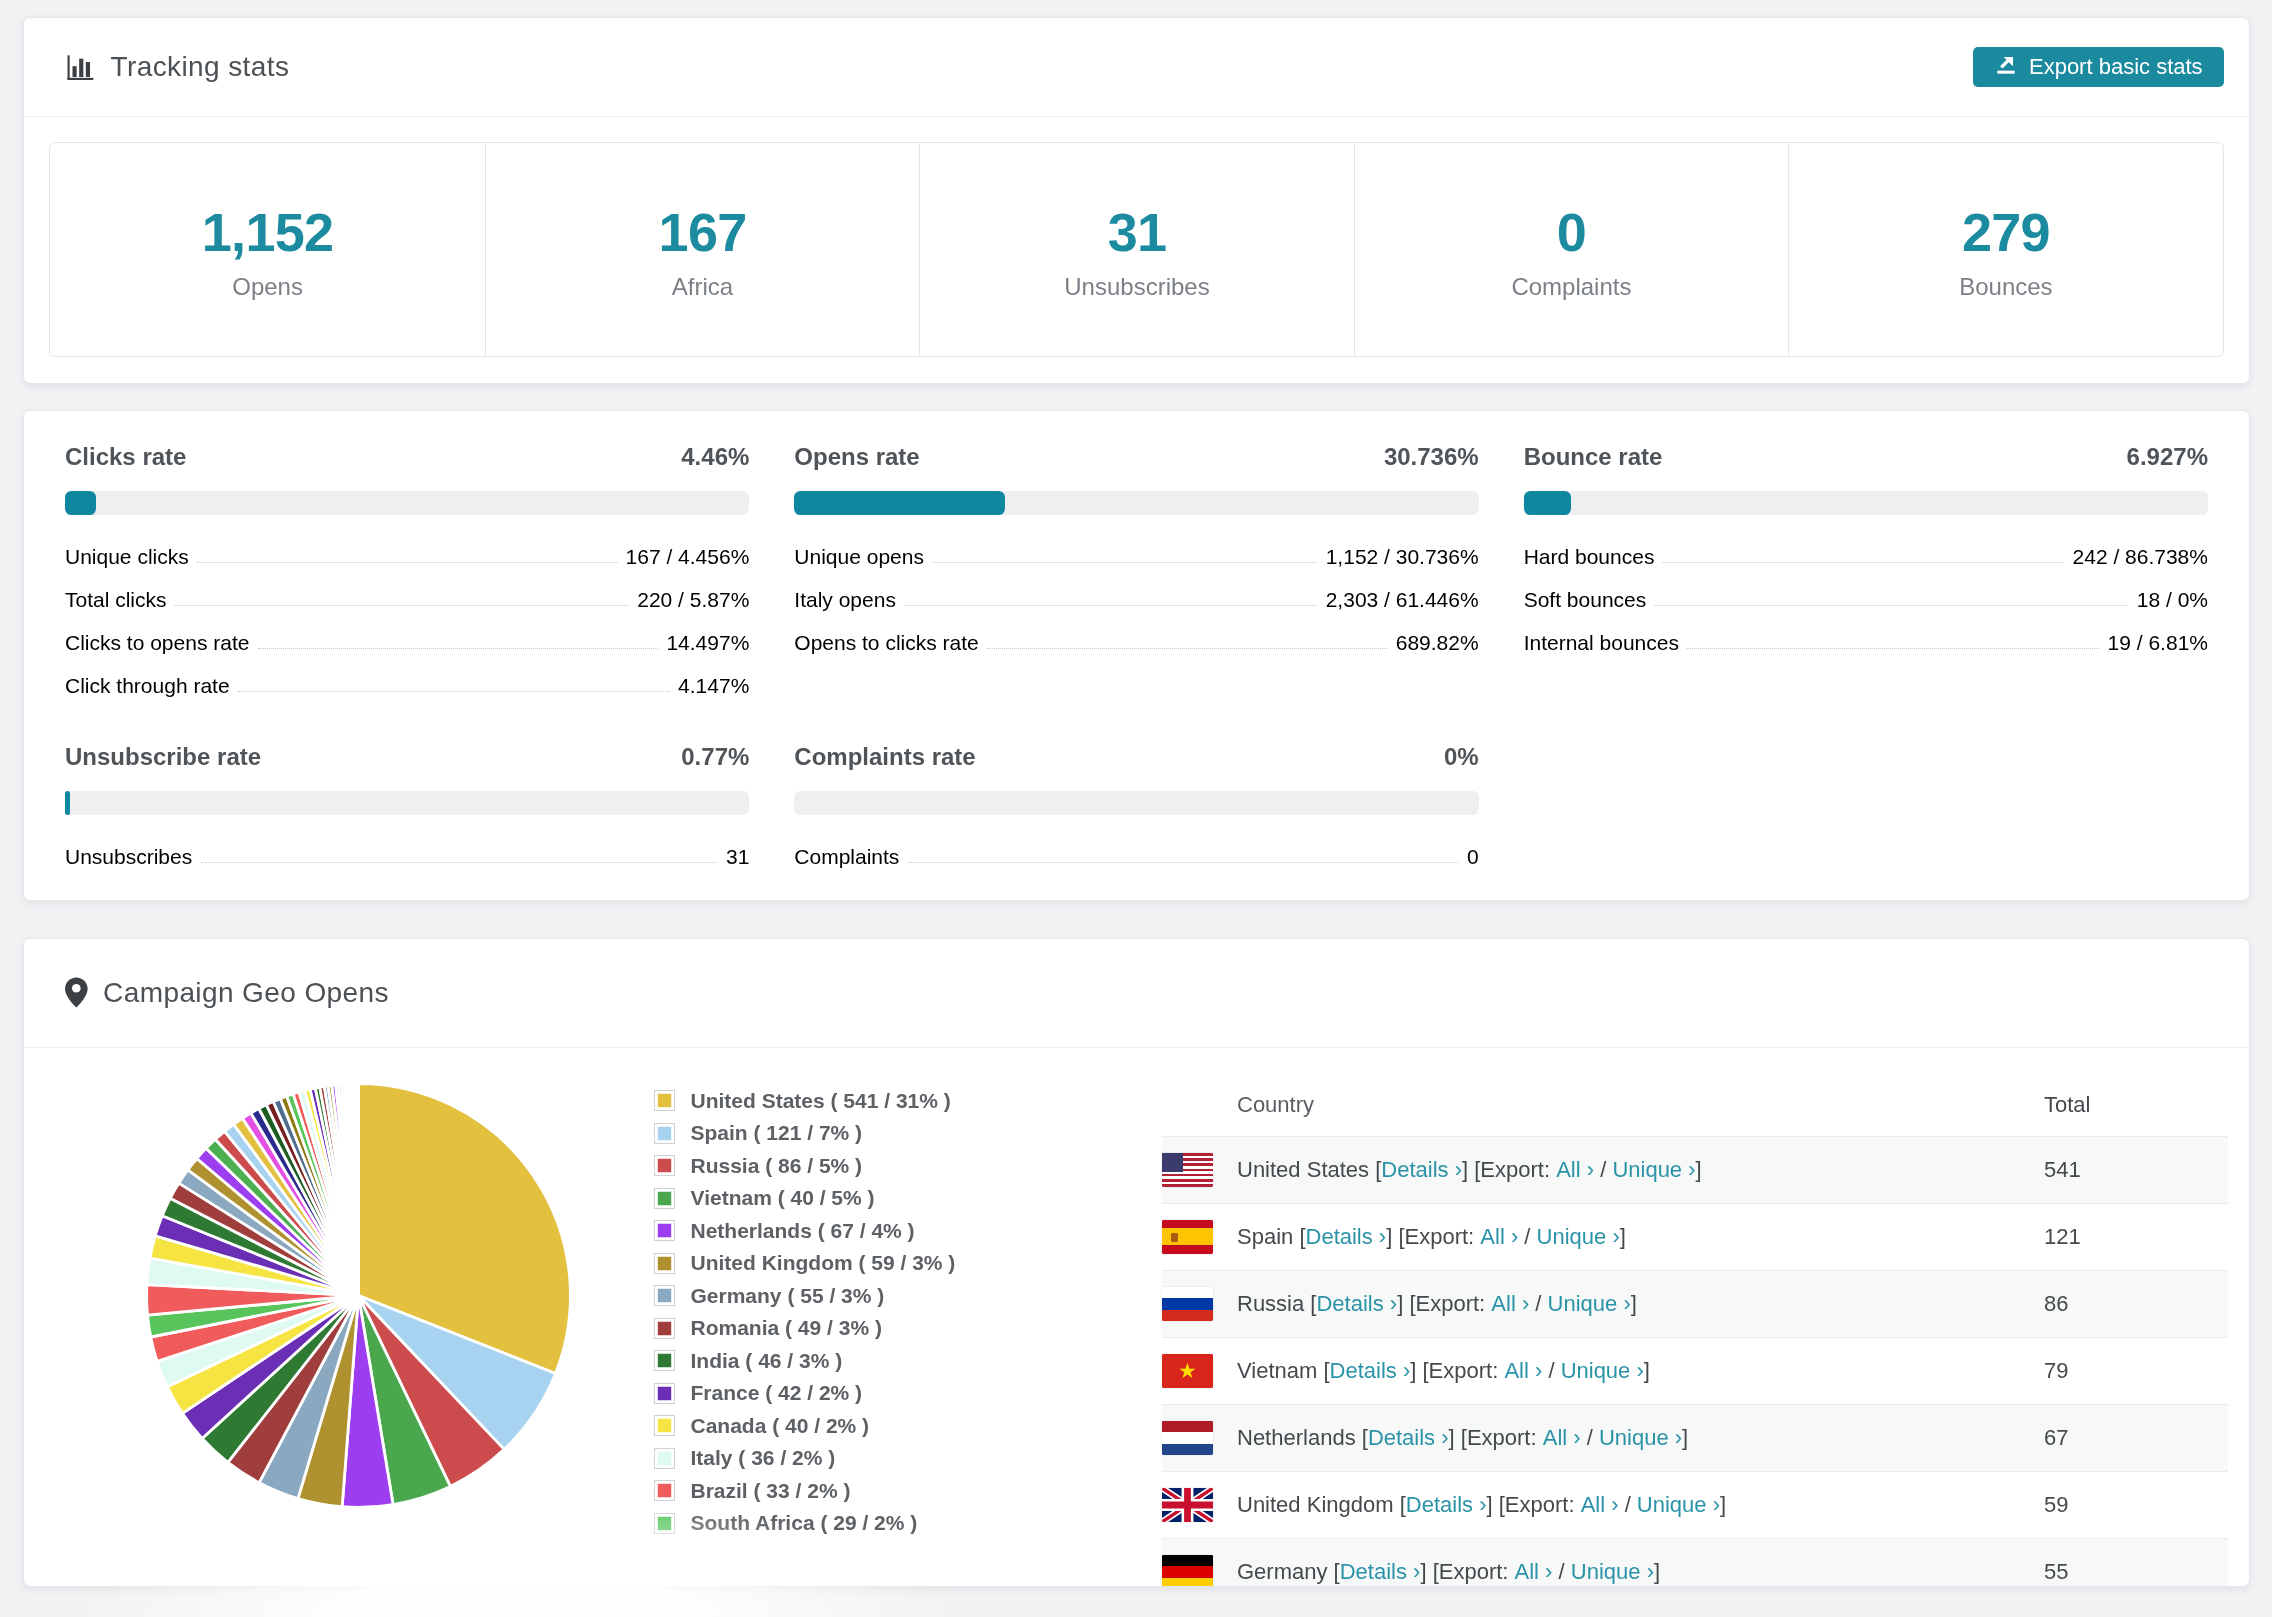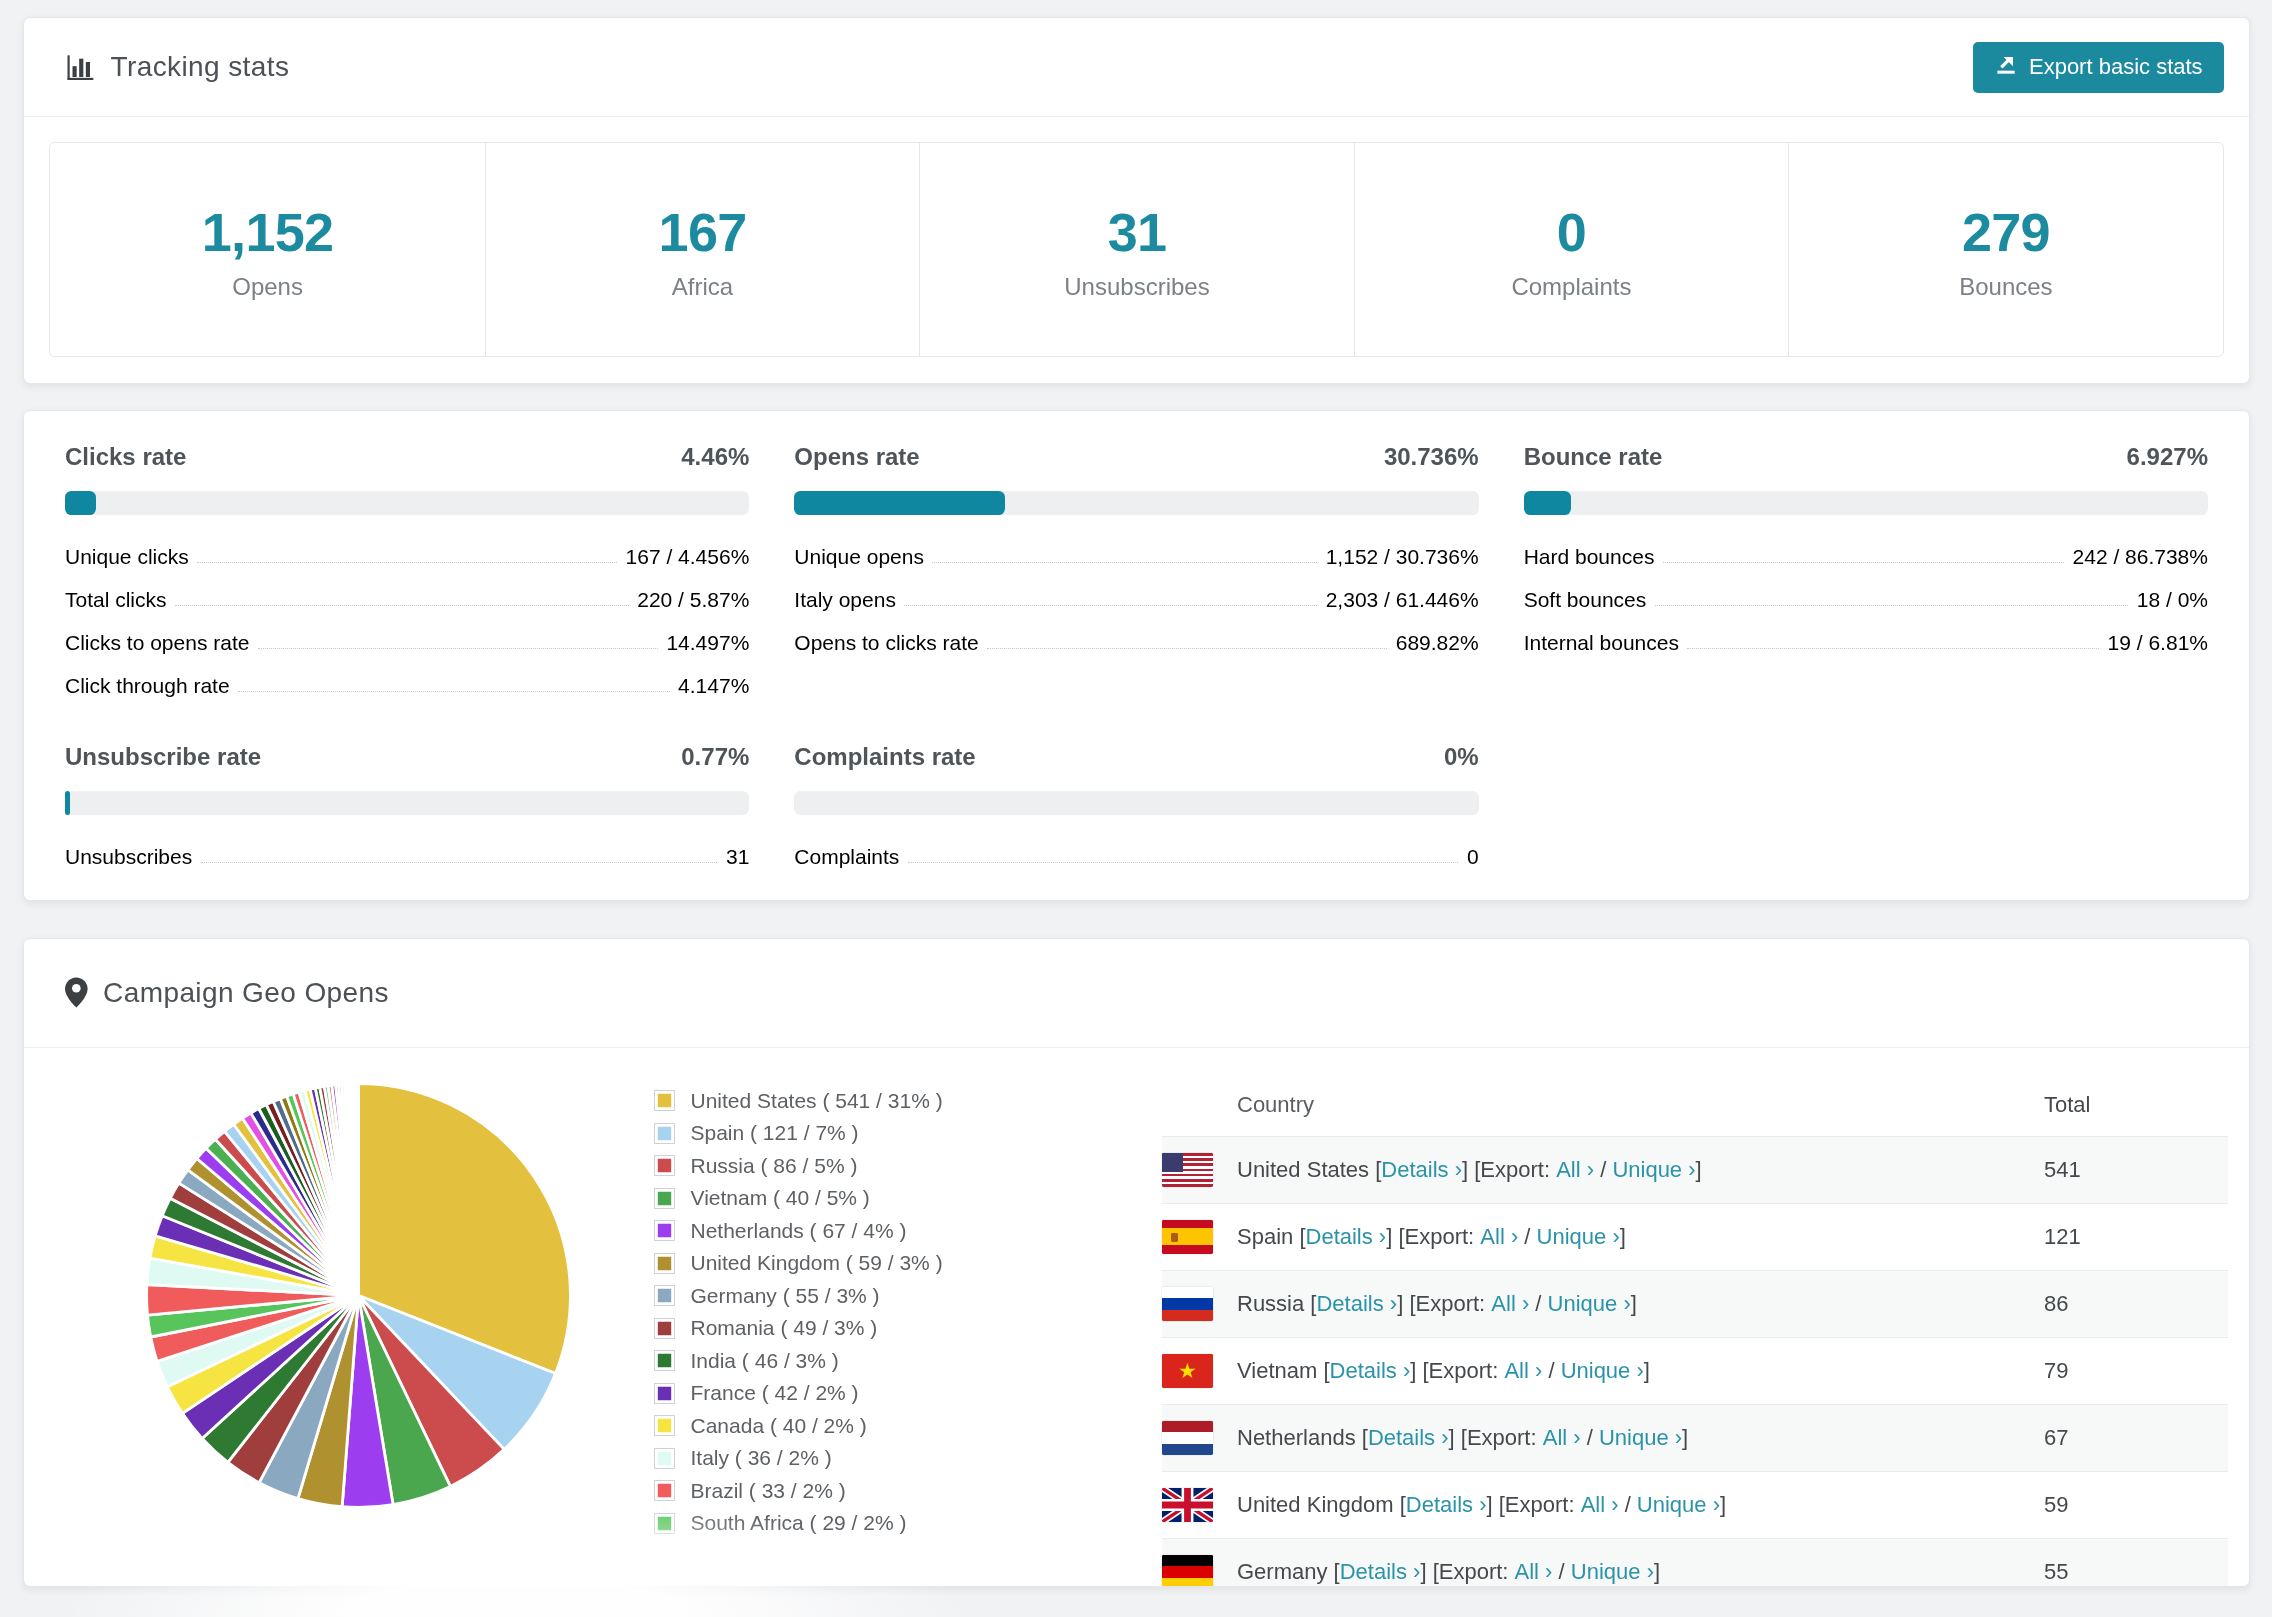--- a/index.html
+++ b/index.html
@@ -9,21 +9,21 @@
   .card { margin:0 23px; background:#fff; border:0.7px solid #e3e6ea; border-radius:7px;
           box-shadow:0 2.1px 7px rgba(40,50,70,.08); position:relative; }
   .card-header { display:flex; align-items:center; padding:0 25.4px 0 41px; border-bottom:1.4px solid #f0f1f2; }
   .card-title { font-size:28px; font-weight:500; color:#4c5156; letter-spacing:0.4px; display:flex; align-items:center; gap:15.5px; }
   .title-icon { display:inline-flex; }
 
   
   #card-tracking { margin-top:17px; }
   #card-tracking .card-header { height:99px; }
   .export-btn { margin-left:auto; display:flex; align-items:center; gap:11.3px; background:#1b8a9e; color:#fff;
-                border:none; border-radius:5px; font-size:22px; padding:0 21px; height:51px;
+                border:none; border-radius:5px; font-size:22px; padding:0 21px; height:40px;
                 font-family:"Liberation Sans",sans-serif; cursor:pointer; }
   .summary-box { display:grid; grid-template-columns:repeat(5,1fr); margin:25.4px; border:0.7px solid #e4e7ea; border-radius:5.6px; }
   .sum-cell { text-align:center; padding:58px 0 55px; border-left:0.7px solid #e4e7ea; }
   .sum-cell:first-child { border-left:none; }
   .sum-value { font-size:54px; font-weight:700; color:#1d8b9f; letter-spacing:-0.7px; }
   .sum-label { font-size:24px; color:#7c8187; margin-top:10px; }
 
   
   #card-rates { margin-top:26px; padding:32px 41px 31px; }
   .rates-grid { display:grid; grid-template-columns:repeat(3,1fr); column-gap:45px; row-gap:45px; }
@@ -36,21 +36,21 @@
   .rrow .val { white-space:nowrap; }
 
   
   #card-geo { margin-top:37px; height:649px; overflow:hidden; }
   #card-geo .card-header { height:109px; border-bottom:1.4px solid #eceeef; }
   .geo-body { display:flex; align-items:flex-start; padding:25.4px 0 0 112px; }
   #pie-wrap { flex:none; }
   .legend { flex:none; width:381px; margin-left:73px; margin-top:15.5px; }
   .leg-item { display:flex; align-items:center; gap:15.5px; margin-bottom:8.5px; }
   .leg-swatch { width:21px; height:21px; flex:none; border:0.7px solid #cfd1d3; box-shadow:inset 0 0 0 2.8px #fff; }
-  .leg-label { font-size:21px; color:#5d6165; }
+  .leg-label { font-size:21px; color:#5d6165;font-weight:bold; }
 
   .geo-table { flex:1; margin-left:127px; margin-right:21px; }
   .trow { display:flex; align-items:center; height:67px; border-top:0.7px solid #eaebec; }
   .trow.head { height:63px; border-top:none; }
   .trow.alt { background:#f7f8f8; }
   .c-country { flex:1; display:flex; align-items:center; font-size:22px; color:#45494d; }
   .trow.head .c-country { padding-left:75px; font-size:22px; color:#5a5e62; }
   .c-total { width:184px; font-size:22px; color:#45494d; }
   .flag { width:51px; height:34px; margin:0 24px 0 0; flex:none; border-radius:1.4px; box-shadow:0 0 1.4px rgba(0,0,0,.25);
           display:inline-flex; align-items:center; justify-content:center; overflow:hidden; }

